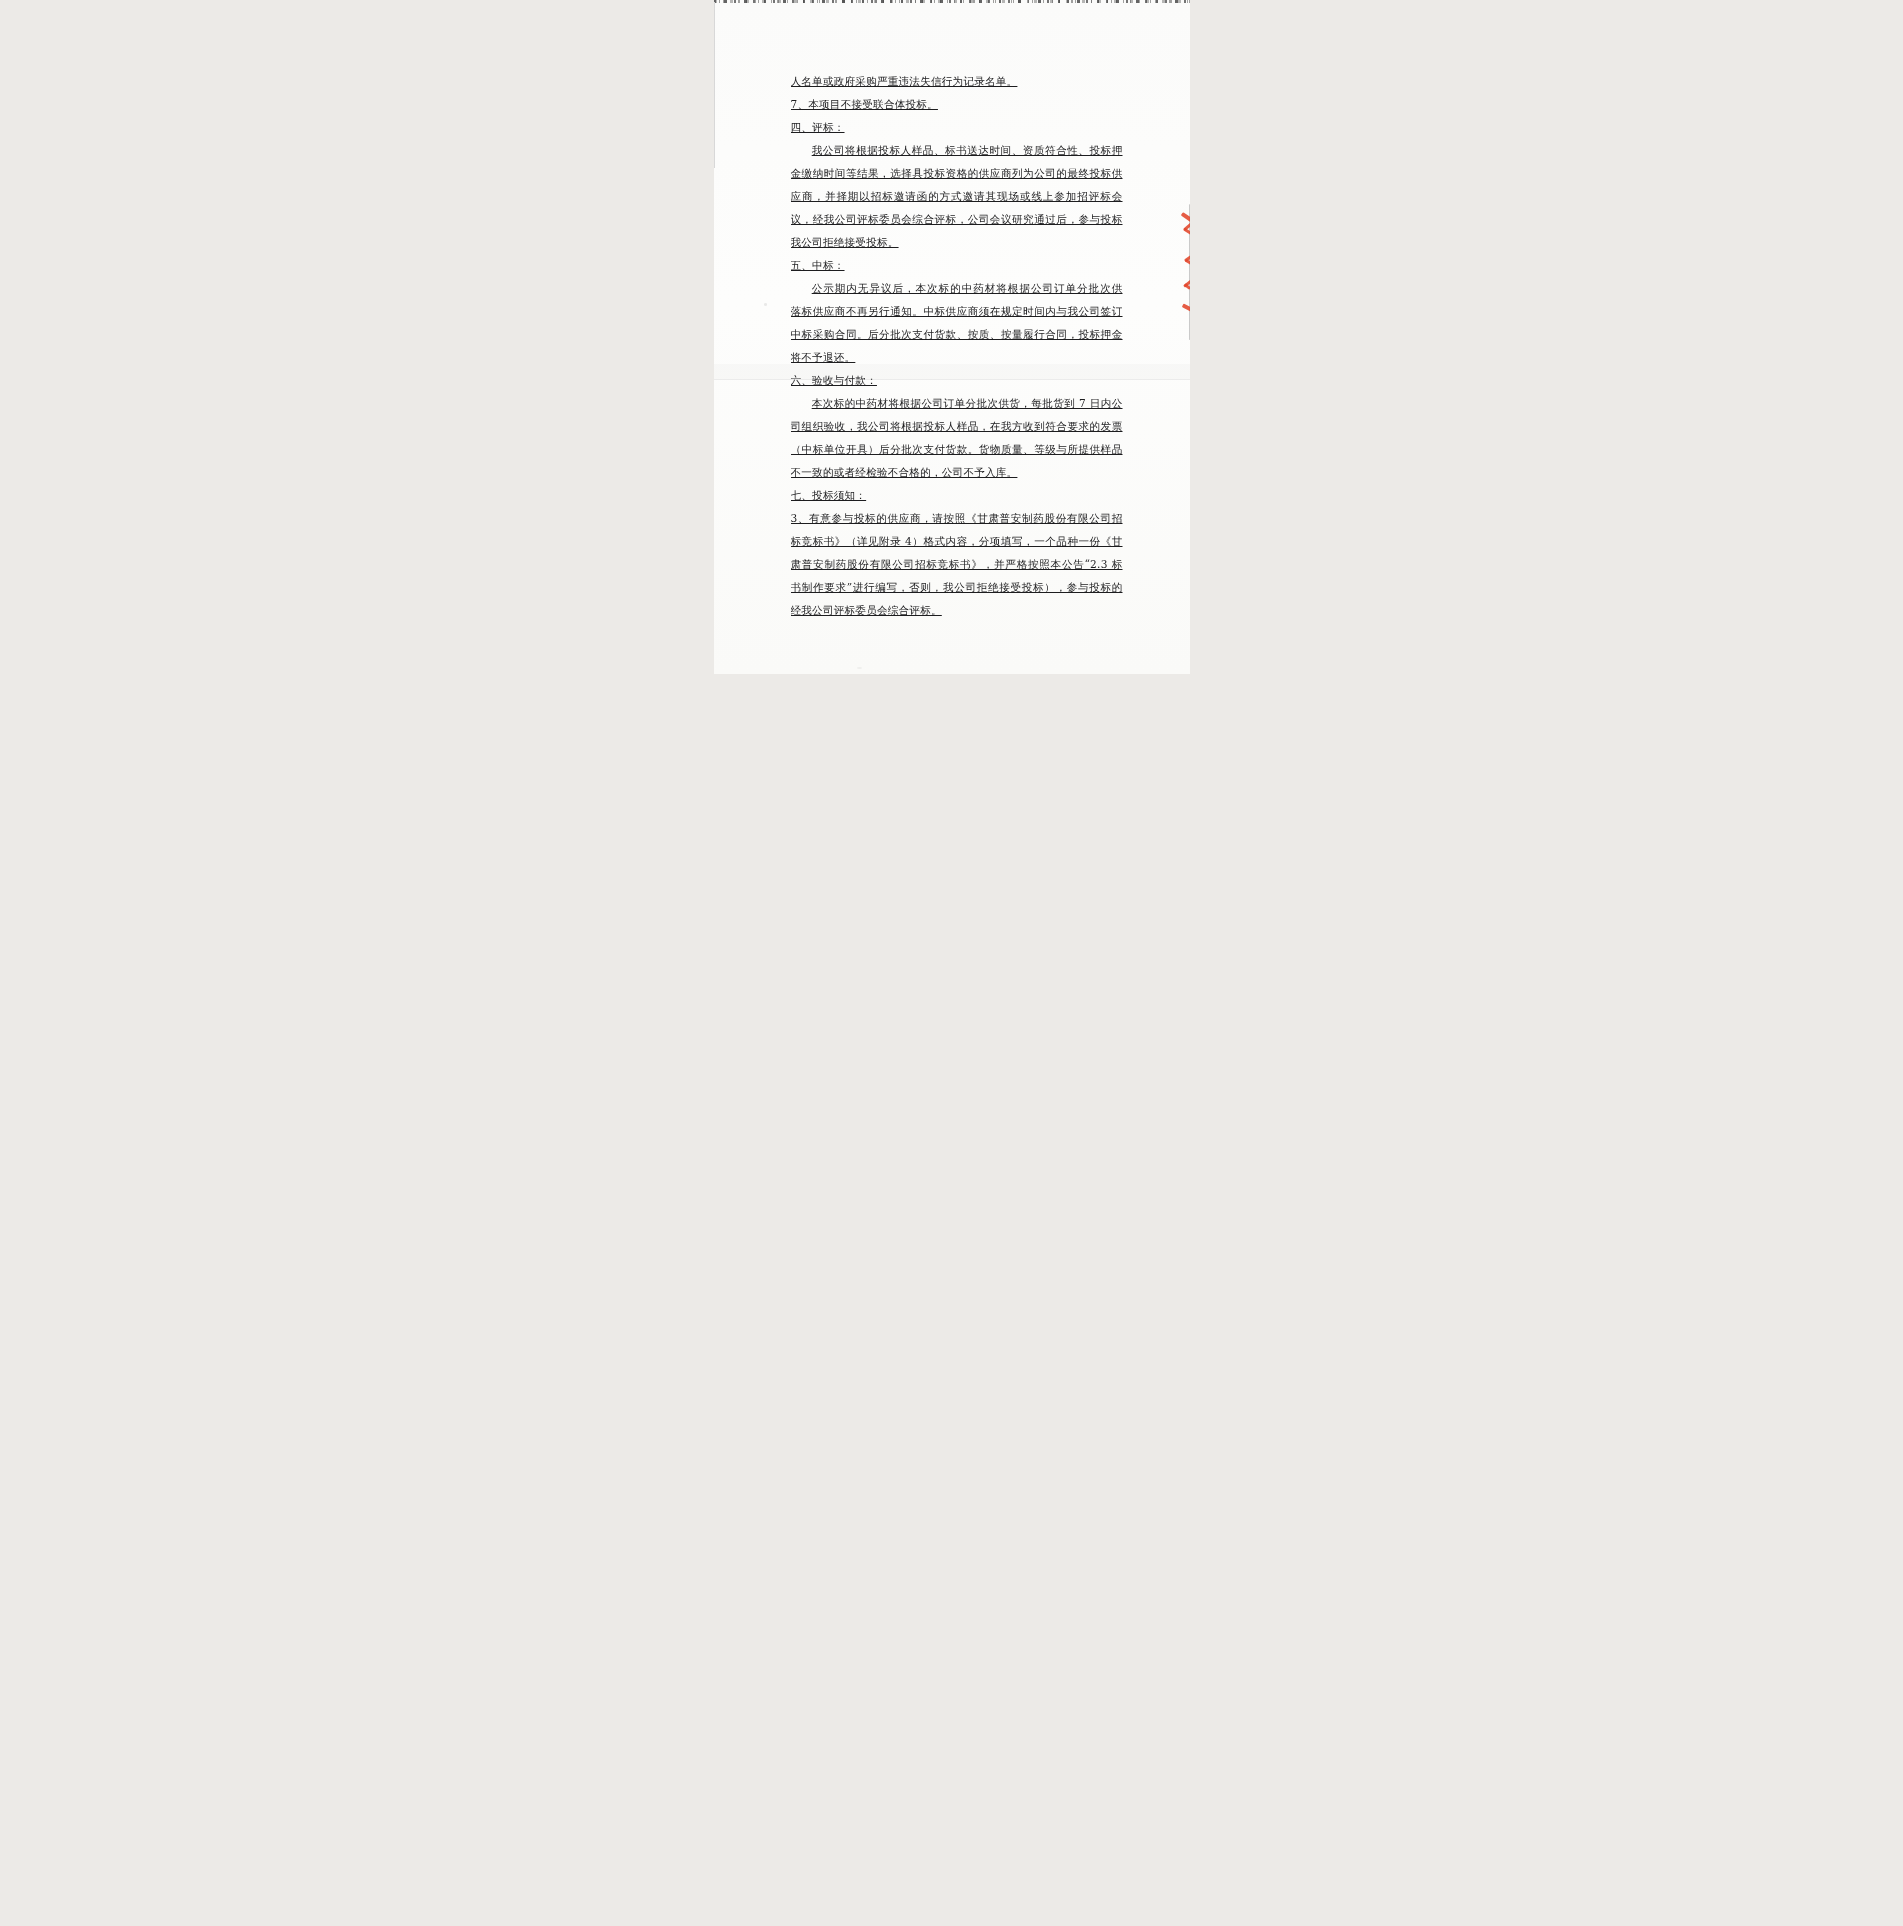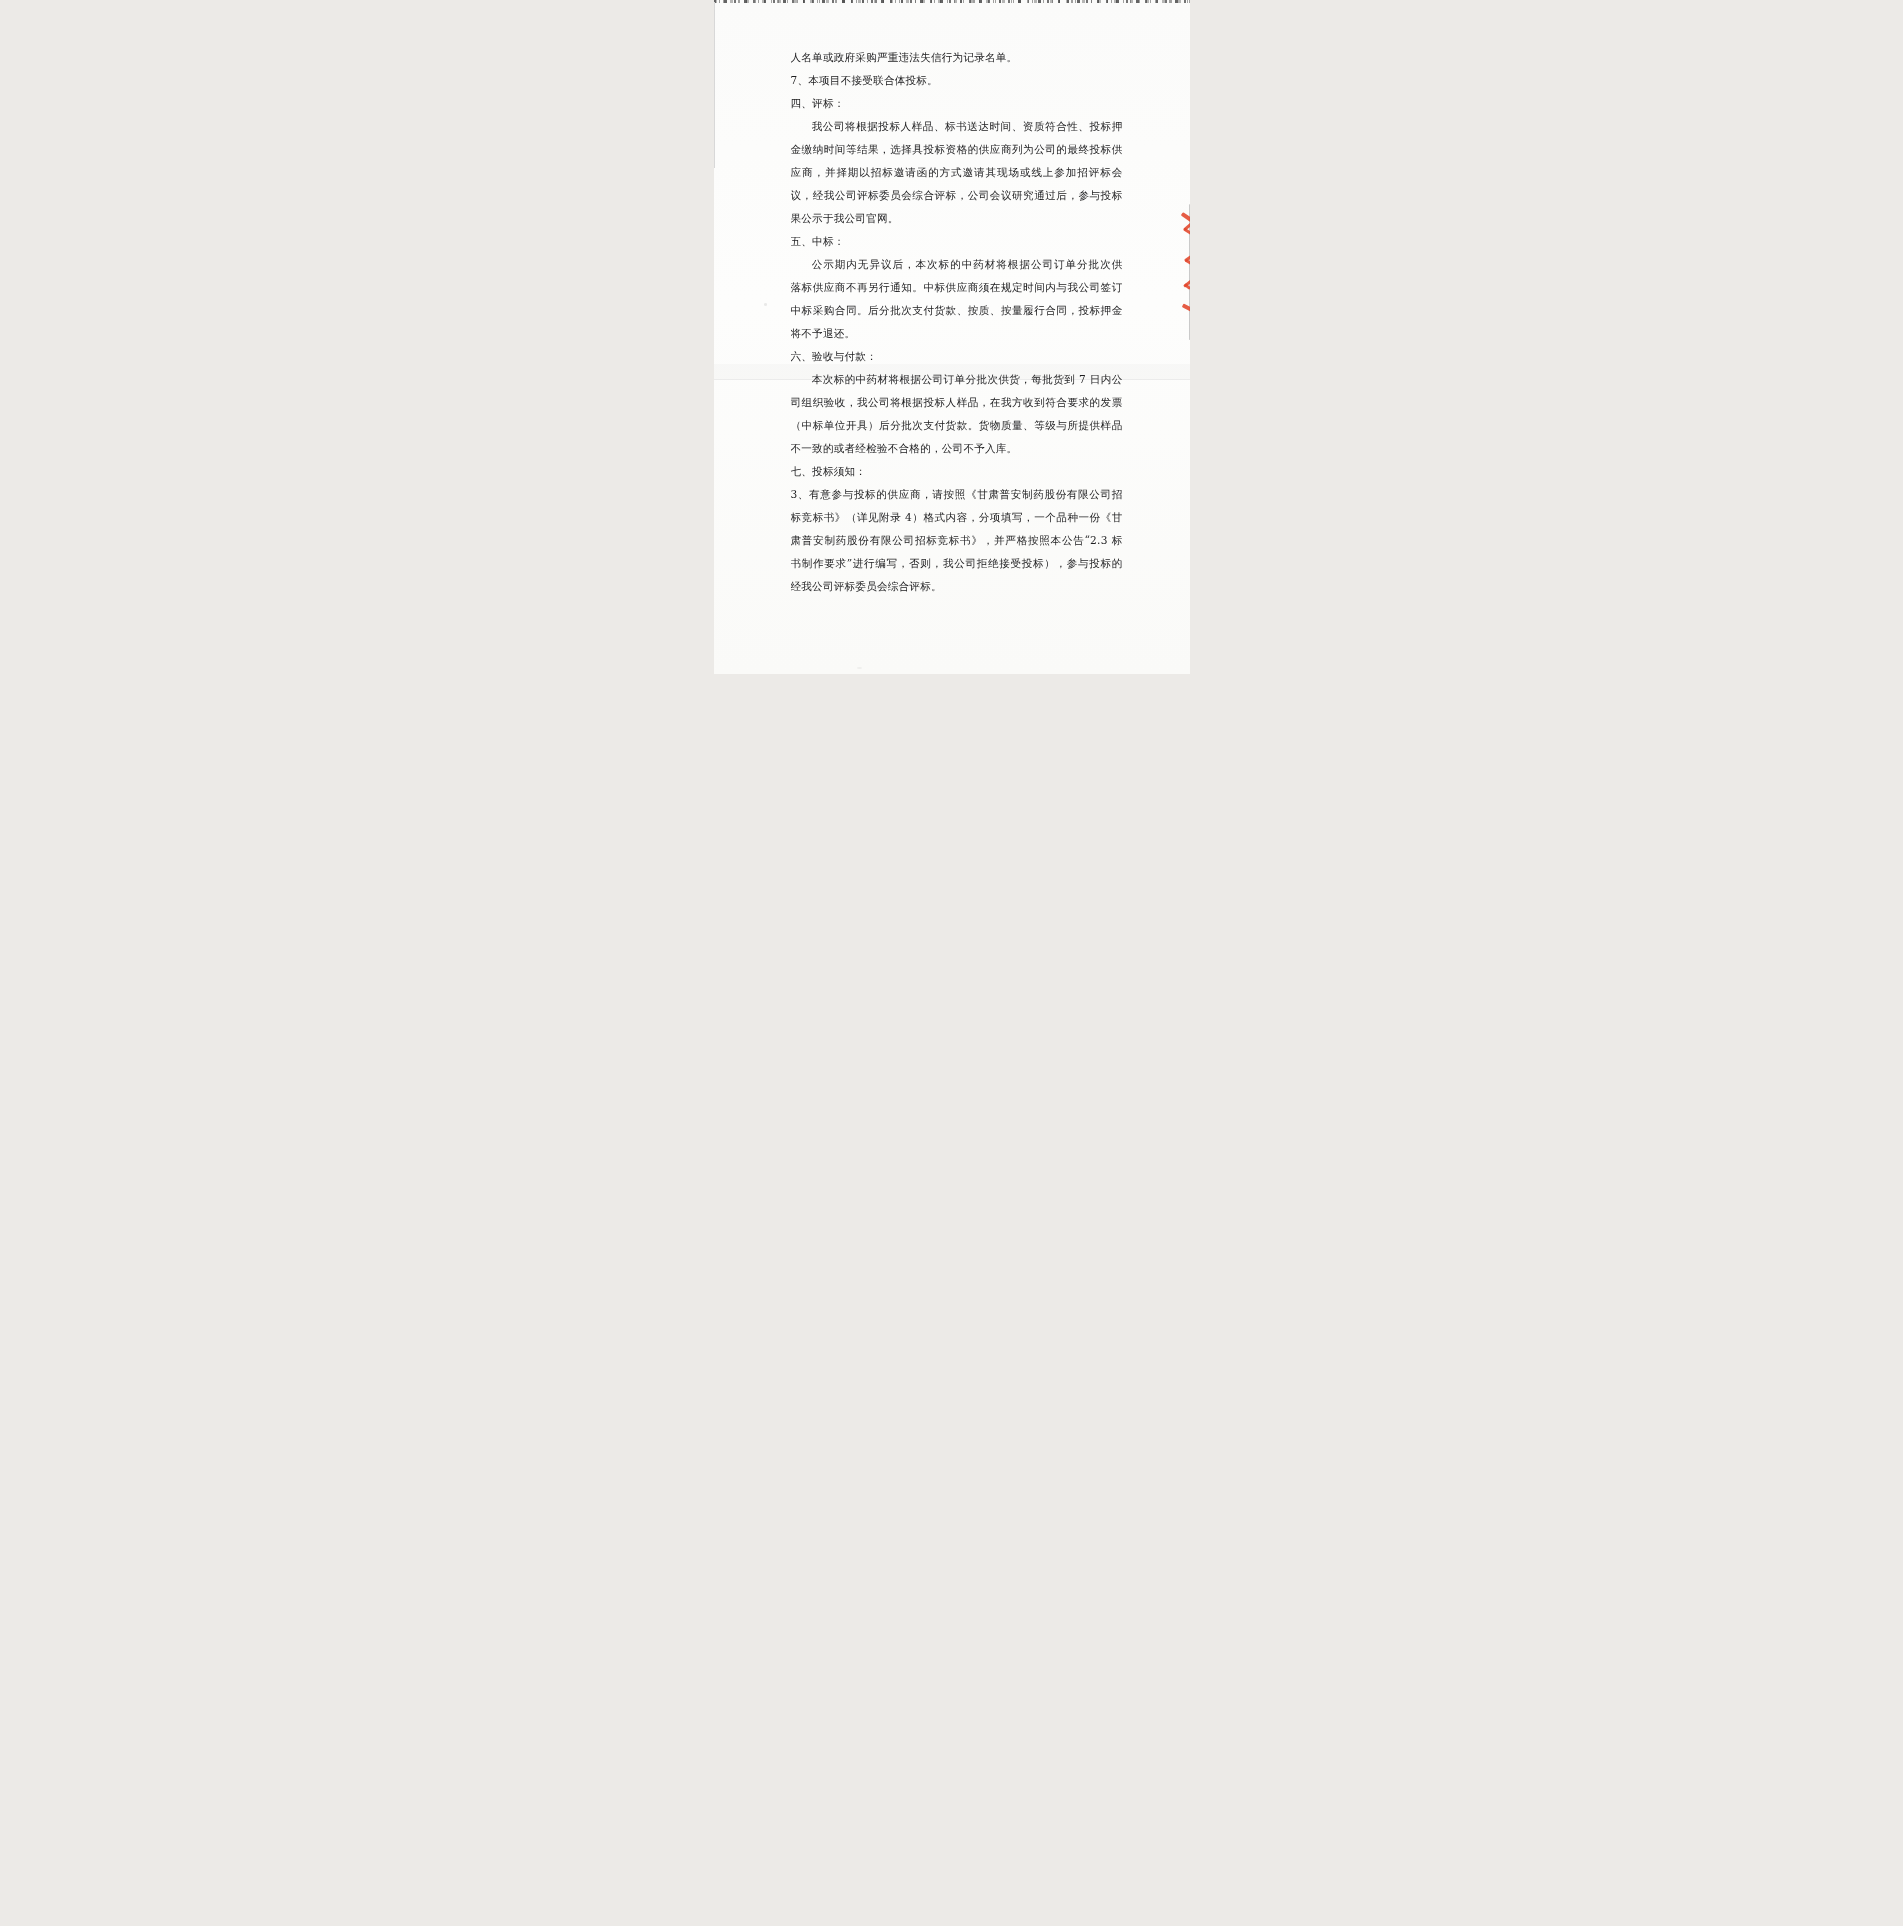--- a/index.html
+++ b/index.html
@@ -28,21 +28,21 @@
   }
   .left-edge-line{position:absolute;top:2.3px;left:0.8px;width:0.4px;height:166px;background:#d8d8d8;}
   .right-edge-line{position:absolute;top:204px;right:0;width:0.8px;height:136px;background:#bdbdbd;opacity:.8;border-radius:0.4px;}
   .scan-band{position:absolute;left:0;right:0;top:364px;height:14.6px;
     background:rgba(160,160,160,.05);border-bottom:0.4px solid rgba(140,140,140,.10);}
   .smudge-1{position:absolute;left:50px;top:303px;width:3.9px;height:3.1px;
     background:rgba(90,90,90,.12);border-radius:50%;filter:blur(0.4px);}
   .smudge-2{position:absolute;left:143px;top:667px;width:5.4px;height:2.3px;
     background:rgba(120,120,120,.08);border-radius:50%;filter:blur(0.4px);}
 
-  .content{position:absolute;left:77px;top:46px;width:332px;}
+  .content{position:absolute;left:77px;top:70px;width:332px;text-decoration:underline;}
   .line{
     font-size:10.6px;
     height:23px;line-height:23px;
     letter-spacing:.02em;
     overflow:hidden;
     text-align:left;
   }
   .line.fill{text-align:justify;text-align-last:justify;}
   .line.ind{text-indent:2em;}
 
@@ -71,21 +71,21 @@
   <div class="smudge-2"></div>
 
   <div class="content">
     <div class="line">人名单或政府采购严重违法失信行为记录名单。</div>
     <div class="line">7、本项目不接受联合体投标。</div>
     <div class="line">四、评标：</div>
     <div class="line fill ind">我公司将根据投标人样品、标书送达时间、资质符合性、投标押</div>
     <div class="line fill">金缴纳时间等结果，选择具投标资格的供应商列为公司的最终投标供</div>
     <div class="line fill">应商，并择期以招标邀请函的方式邀请其现场或线上参加招评标会</div>
     <div class="line fill">议，经我公司评标委员会综合评标，公司会议研究通过后，参与投标的</div>
-    <div class="line">果公示于我公司官网。</div>
+    <div class="line">我公司拒绝接受投标。</div>
     <div class="line">五、中标：</div>
     <div class="line fill ind">公示期内无异议后，本次标的中药材将根据公司订单分批次供货，</div>
     <div class="line fill">落标供应商不再另行通知。中标供应商须在规定时间内与我公司签订</div>
     <div class="line fill">中标采购合同。后分批次支付货款、按质、按量履行合同，投标押金</div>
     <div class="line">将不予退还。</div>
     <div class="line">六、验收与付款：</div>
     <div class="line fill ind">本次标的中药材将根据公司订单分批次供货，每批货到 7 日内公</div>
     <div class="line fill">司组织验收，我公司将根据投标人样品，在我方收到符合要求的发票</div>
     <div class="line fill">（中标单位开具）后分批次支付货款。货物质量、等级与所提供样品</div>
     <div class="line">不一致的或者经检验不合格的，公司不予入库。</div>

